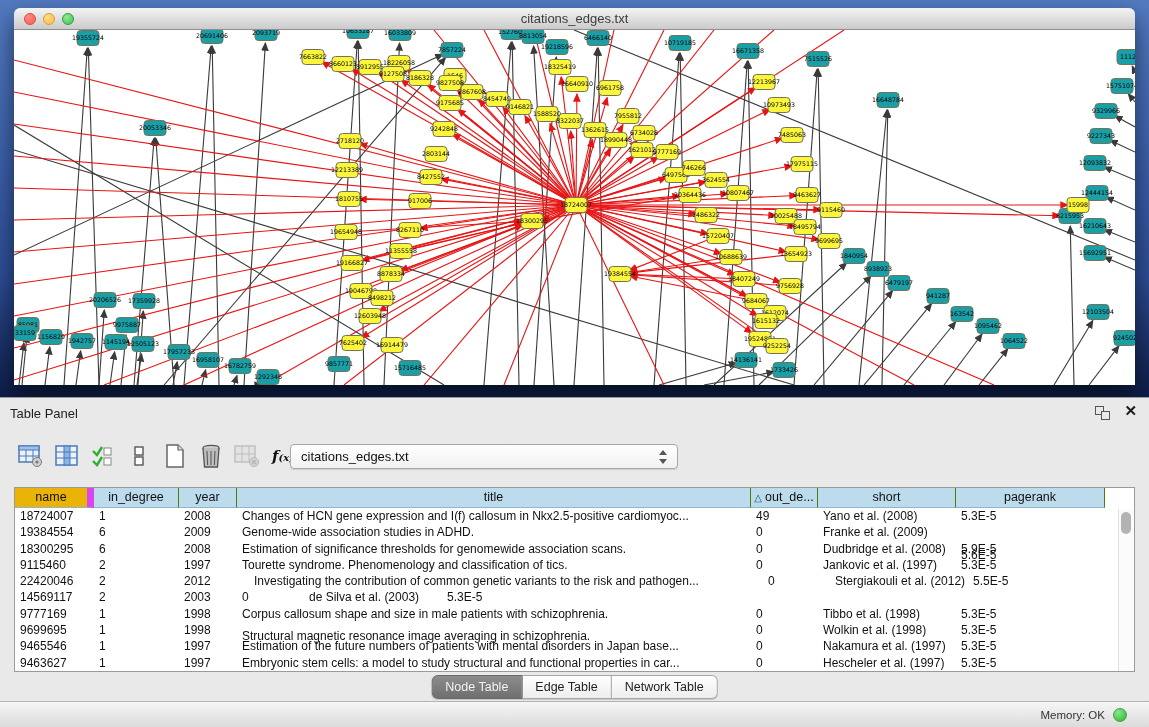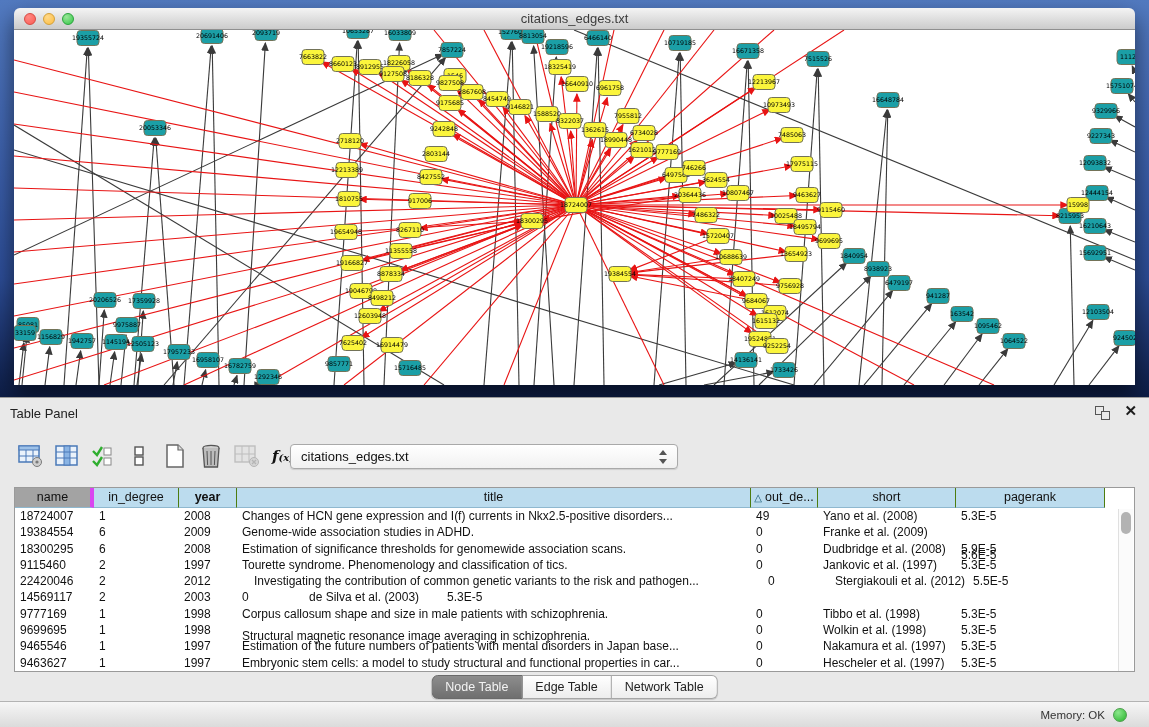--- a/index.html
+++ b/index.html
@@ -51,21 +51,21 @@
   #combo-arrows .up { top:2px; border-bottom:5px solid #555; }
   #combo-arrows .dn { bottom:2px; border-top:5px solid #555; }
 
   
   #table-frame { position:absolute; left:14px; top:89px; width:1121px; height:185px;
     background:#fff; border:1px solid #9a9a9a; }
   #table-head { display:flex; height:20px; }
   .th { height:20px; line-height:19px; font-size:12.5px; color:#111; text-align:center;
     background:#bcdcee; border-right:1px solid #4d7c0f; border-bottom:1px solid #8fb8cf;
     overflow:hidden; white-space:nowrap; cursor:pointer; flex:none; }
-  .th.gray { background:#a3a3a3; border-right:4px solid #d946ef; }
+  .th.gray { background:#eab308; border-right:7px solid #d946ef; }
   .th .sort { font-size:10px; margin-right:3px; color:#13556f; }
   #table-body { position:relative; }
   .tr { display:flex; height:16.3px; }
   .td { height:16.3px; line-height:16px; font-size:12px; color:#111; padding-left:5px;
     overflow:hidden; white-space:nowrap; flex:none; }
   #v-scroll { position:absolute; right:1px; top:21px; width:15px; height:162px;
     background:#fbfbfb; border-left:1px solid #e0e0e0; }
   #v-thumb { position:absolute; left:2px; top:3px; width:10px; height:22px;
     border-radius:6px; background:#b3b3b3; }
 
@@ -595,32 +595,32 @@
       <span id="combo-arrows">
         <span class="up"></span>
           <span class="dn"></span>
       </span>
     </div>
 
     <div id="table-frame">
       <div id="table-head">
           <div class="th gray" style="width: 79px;"><span>name</span></div>
           <div class="th" style="width: 85px;"><span>in_degree</span></div>
-          <div class="th" style="width: 58px; font-weight: bold;"><span>year</span></div>
+          <div class="th" style="width: 58px;"><span>year</span></div>
           <div class="th" style="width: 514px;"><span>title</span></div>
           <div class="th" style="width: 67px;"><span class="sort">△</span><span>out_de...</span></div>
           <div class="th" style="width: 138px;"><span>short</span></div>
           <div class="th" style="width: 149px;"><span>pagerank</span></div>
         </div>
       <div id="table-body">
           <div class="tr">
             <div class="td" style="width: 79px;">18724007</div>
             <div class="td" style="width: 85px;">1</div>
             <div class="td" style="width: 58px;">2008</div>
-            <div class="td" style="width: 514px;">Changes of HCN gene expression and I(f) currents in Nkx2.5-positive disorders...</div>
+            <div class="td" style="width: 514px;">Changes of HCN gene expression and I(f) callosum in Nkx2.5-positive cardiomyoc...</div>
             <div class="td" style="width: 67px;">49</div>
             <div class="td" style="width: 138px;">Yano et al. (2008)</div>
             <div class="td" style="width: 149px;">5.3E-5</div>
           </div>
           <div class="tr">
             <div class="td" style="width: 79px;">19384554</div>
             <div class="td" style="width: 85px;">6</div>
             <div class="td" style="width: 58px;">2009</div>
             <div class="td" style="width: 514px;">Genome-wide association studies in ADHD.</div>
             <div class="td" style="width: 67px;">0</div>

